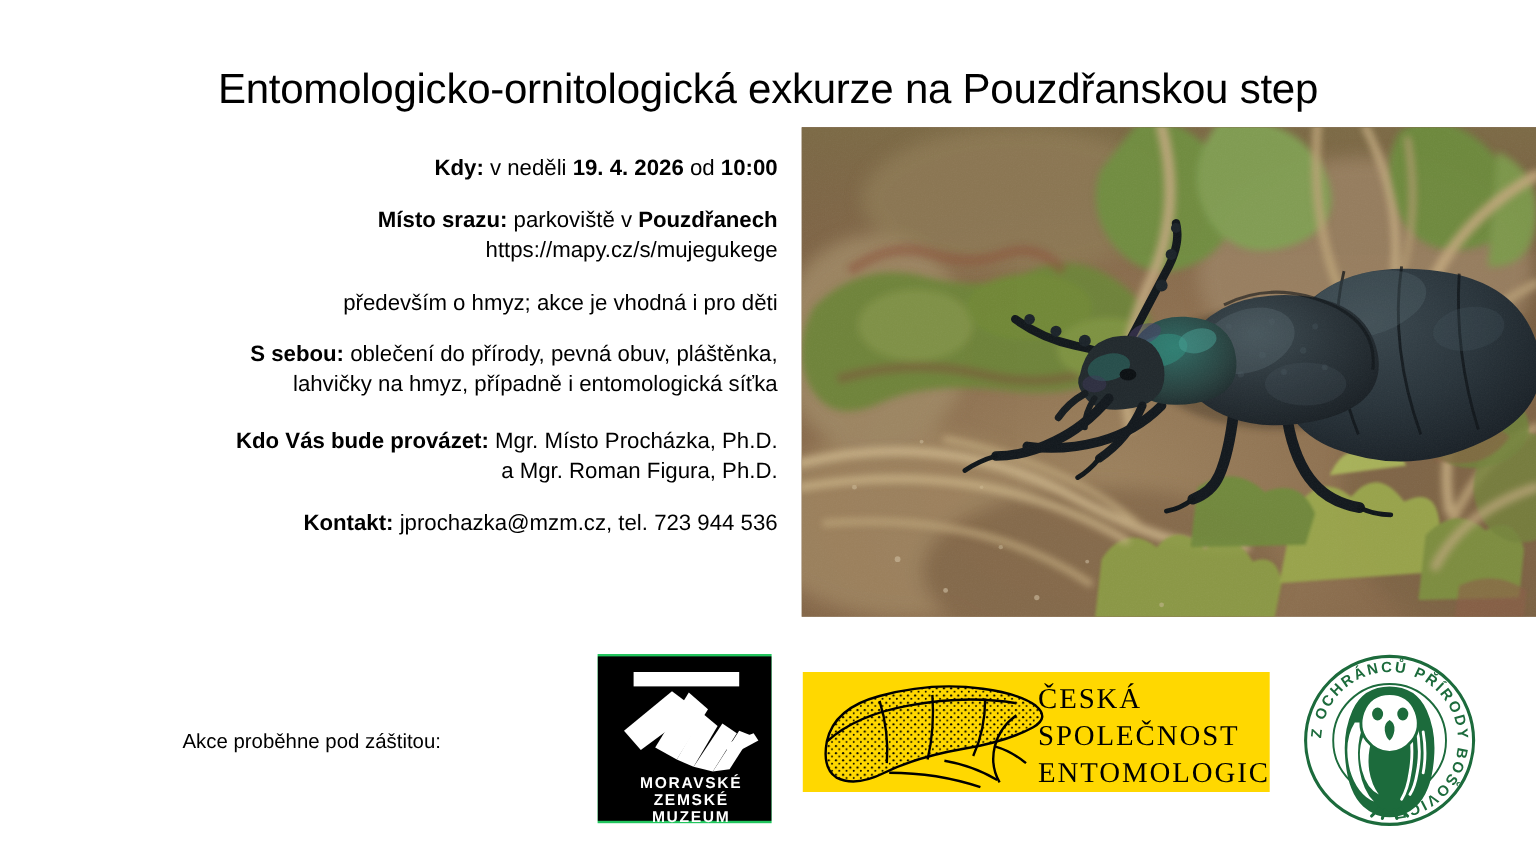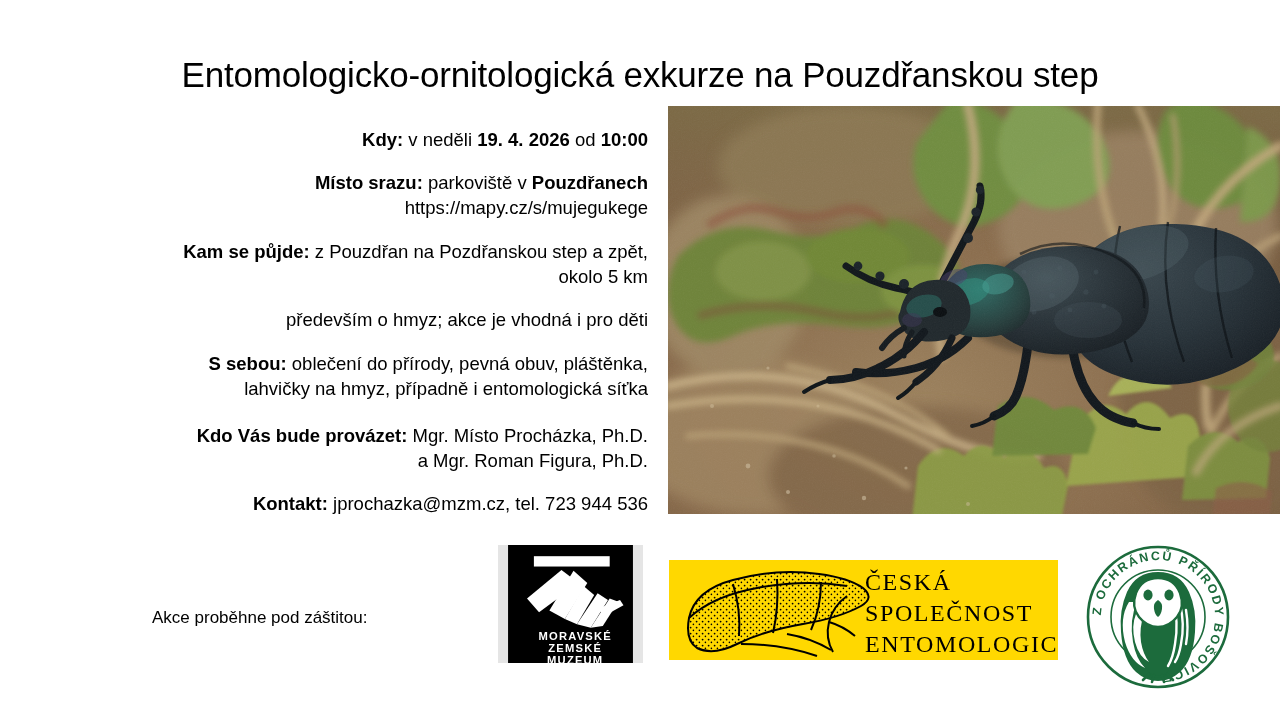--- a/index.html
+++ b/index.html
@@ -67,22 +67,22 @@
     font-size: 17px;
     white-space: nowrap;
   }
 
   
   #logo-mzm {
     position: absolute;
     left: 498px;
     top: 545px;
     width: 145px;
-    height: 118px;
-    background: #e5e5e5;
+    height: 141px;
+    background: #22c55e;
   }
   #logo-mzm svg { display: block; width: 100%; height: 100%; }
 
   
   #logo-cse {
     position: absolute;
     left: 669px;
     top: 560px;
     width: 389px;
     height: 100px;
@@ -114,26 +114,20 @@
     <span class="lbl">Kdy:</span><span> v neděli </span><span class="lbl">19. 4. 2026</span><span> od </span><span class="lbl">10:00</span>
   </p>
 
   <p class="info-block">
     <span class="info-line">
       <span class="lbl">Místo srazu:</span><span> parkoviště v </span><span class="lbl">Pouzdřanech</span>
     </span>
     <span class="info-line">https://mapy.cz/s/mujegukege</span>
   </p>
 
-  <p class="info-block">
-    <span class="info-line">
-      <span class="lbl">Kam se půjde:</span><span> z Pouzdřan na Pozdřanskou step a zpět,</span>
-    </span>
-    <span class="info-line">okolo 5 km</span>
-  </p>
 
   <p class="info-block">
     <span class="info-line">především o hmyz; akce je vhodná i pro děti</span>
   </p>
 
   <p class="info-block">
     <span class="info-line">
       <span class="lbl">S sebou:</span><span> oblečení do přírody, pevná obuv, pláštěnka,</span>
     </span>
     <span class="info-line">lahvičky na hmyz, případně i entomologická síťka</span>

